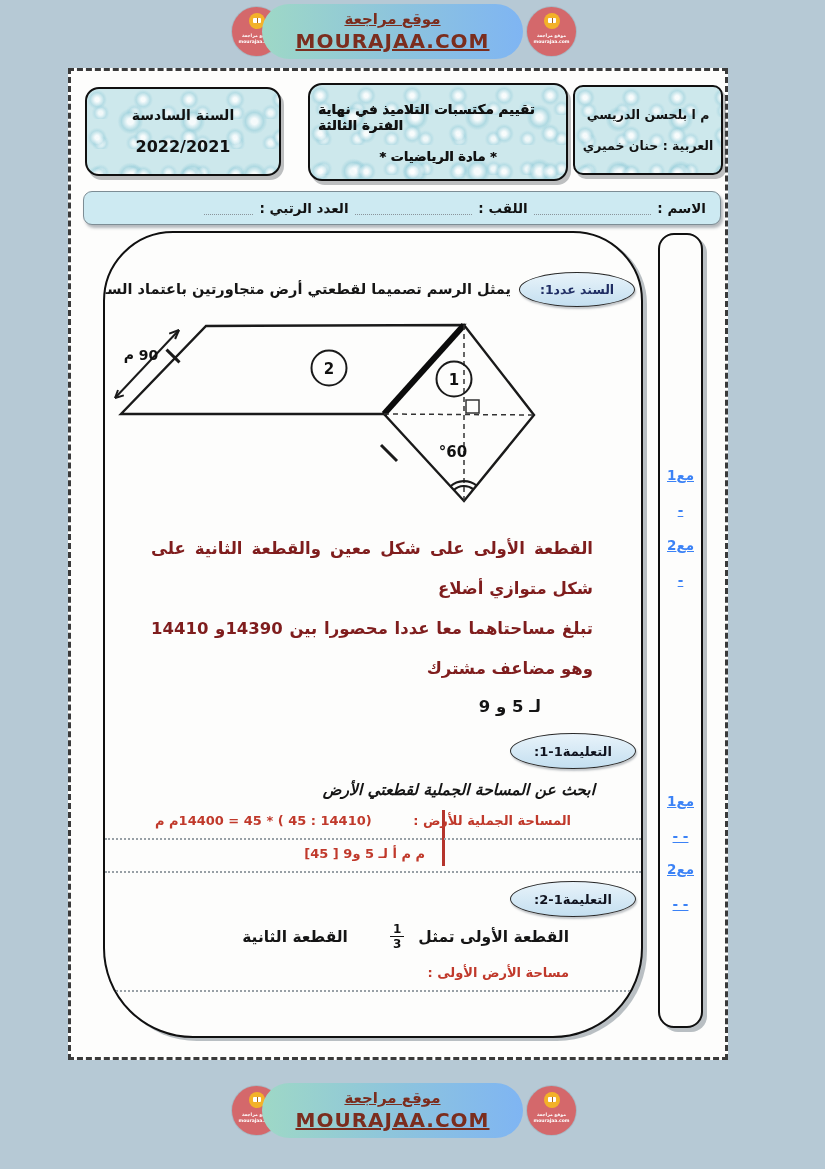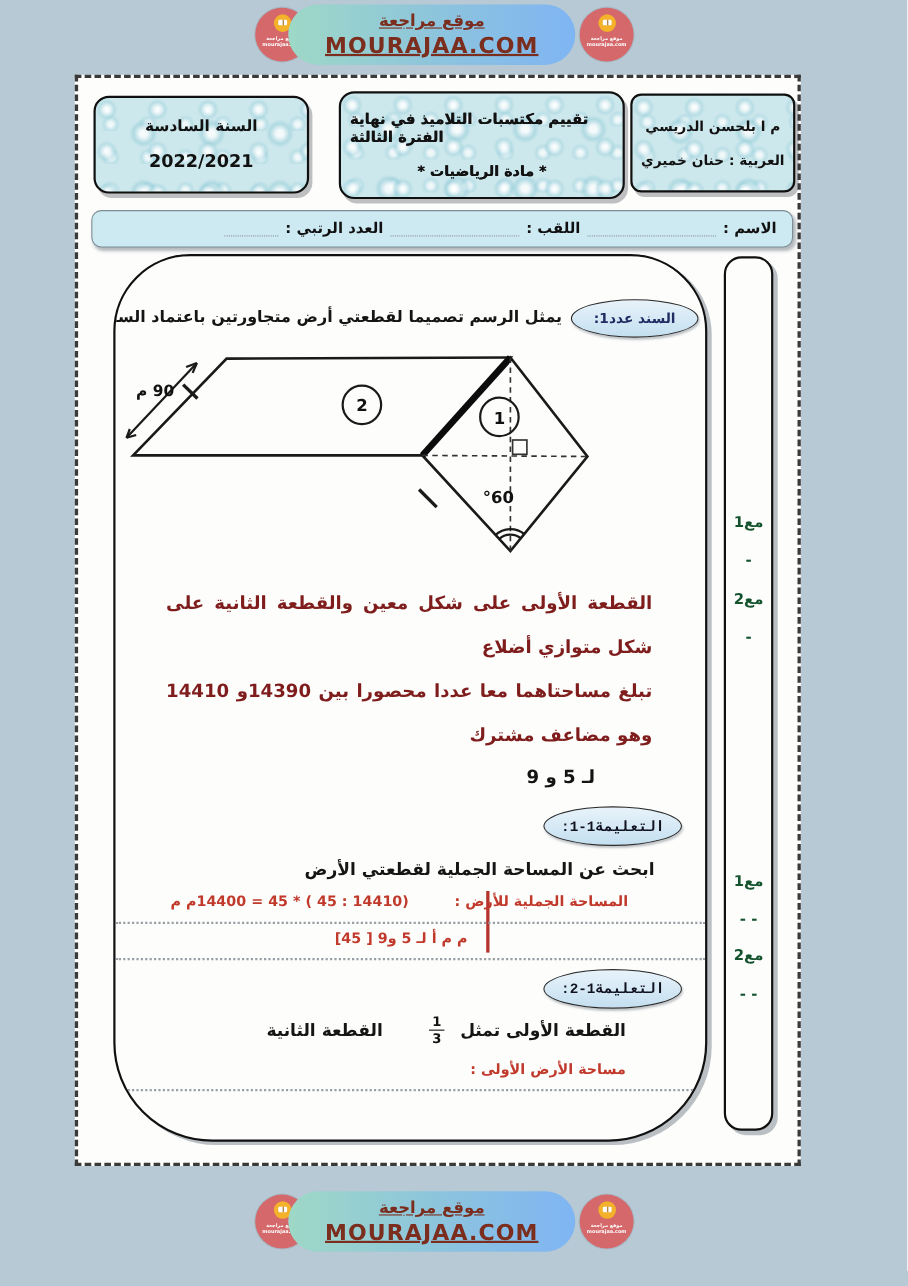--- a/index.html
+++ b/index.html
@@ -44,39 +44,39 @@
         display:flex;direction:rtl;align-items:center;padding:0 14px;box-sizing:border-box;
         font-size:13.5px;font-weight:800;color:#111;}
   .dots{border-bottom:1.5px dotted #8a949b;height:12px;margin:0 6px;}
   
   .main-box{position:absolute;left:32px;top:160px;width:540px;height:807px;background:#fdfdfc;
         border:2px solid #101010;border-radius:70px 70px 90px 90px;box-sizing:border-box;
         overflow:hidden;box-shadow:4px 3px 0 rgba(130,140,148,.55);}
   .strip{position:absolute;left:587px;top:162px;width:45px;height:795px;background:#fdfdfc;
         border:2px solid #101010;border-radius:16px;box-sizing:border-box;
         box-shadow:4px 4px 0 rgba(130,140,148,.55);}
-  .strip div{position:absolute;width:100%;text-align:center;font-weight:800;font-size:13.5px;color:#14532d;}
+  .strip div{position:absolute;width:100%;text-align:center;font-weight:800;font-size:13.5px;color:#3b82f6;text-decoration:underline;}
   
   .intro-row{margin:36px 6px 0 10px;height:40px;display:flex;direction:rtl;align-items:center;
         justify-content:space-between;}
   .oval{border:1.6px solid #2a2a2a;border-radius:50%;background:linear-gradient(180deg,#e8f3fa,#c4dff0);
         display:flex;align-items:center;justify-content:center;box-shadow:1px 2px 2px rgba(100,110,120,.4);}
   .badge-sanad{width:114px;height:33px;font-size:12.5px;font-weight:800;color:#1f2d63;flex:0 0 auto;}
   .intro-text{font-size:14.5px;font-weight:700;color:#151515;white-space:nowrap;margin:0 8px;}
   .frac{display:inline-flex;flex-direction:column;align-items:center;font-weight:700;color:#111;flex:0 0 auto;}
   .frac .num{font-size:12px;line-height:13px;}
   .frac .den{font-size:12px;line-height:14px;border-top:1.5px solid #111;padding:0 3px;}
   .fig-wrap{margin:4px 0 0 0;height:202px;}
   .para{direction:rtl;text-align:justify;padding:0 48px 0 46px;margin-top:14px;
         font-size:16.5px;font-weight:700;color:#7f1d1d;line-height:40px;}
   .para-tail{direction:rtl;text-align:right;padding:0 100px 0 0;font-size:16.5px;font-weight:700;
         color:#141414;line-height:36px;}
-  .badge-row{direction:rtl;display:flex;padding:0 21px;font-family:Liberation Mono, monospace;}
+  .badge-row{direction:rtl;display:flex;padding:0 5px;}
   .badge-task{width:124px;height:34px;font-size:13px;font-weight:800;color:#10131f;}
-  .question{direction:rtl;text-align:right;font-size:15.5px;font-weight:700;color:#151515;}
+  .question{direction:rtl;text-align:right;font-size:15.5px;font-weight:700;color:#151515;font-style:italic;}
   .q1{padding:0 46px 0 0;margin-top:8px;line-height:26px;}
   .ansblock{position:relative;margin-top:4px;}
   .ansrow{position:relative;height:31px;border-bottom:2px dotted #98a0a6;}
   .red{color:#c0392b;font-weight:800;font-size:13px;white-space:nowrap;}
   .eq{direction:ltr;unicode-bidi:isolate;}
   .redbar{position:absolute;left:337px;top:3px;width:3px;height:56px;background:#b5342c;}
   .abs{position:absolute;top:6px;}
   .calc-group{display:flex;direction:rtl;align-items:center;}
   .q2a{padding:0 14px 0 26px;margin-top:12px;line-height:30px;text-align:justify;}
   .q2b{direction:rtl;display:flex;align-items:center;padding:0 72px 0 0;margin-top:2px;height:36px;

